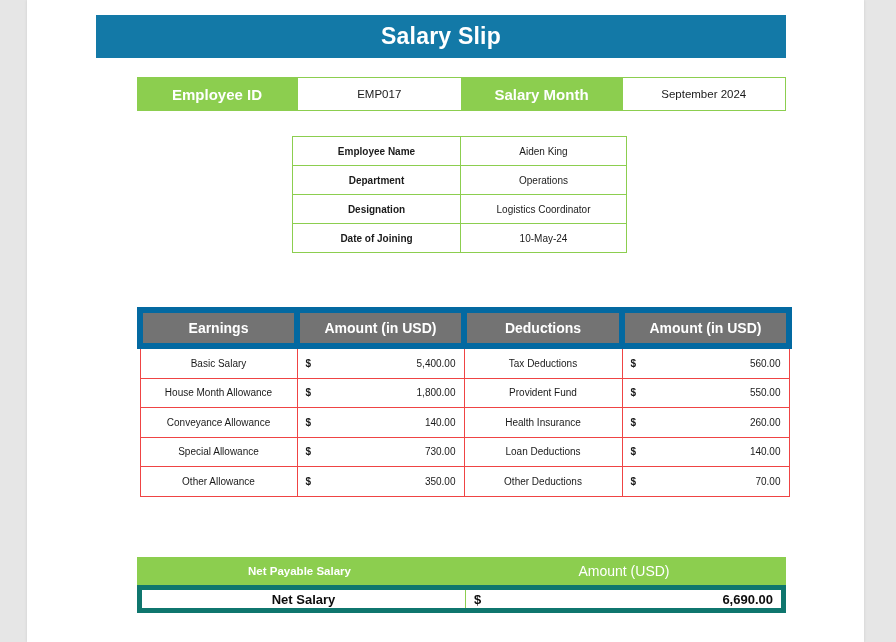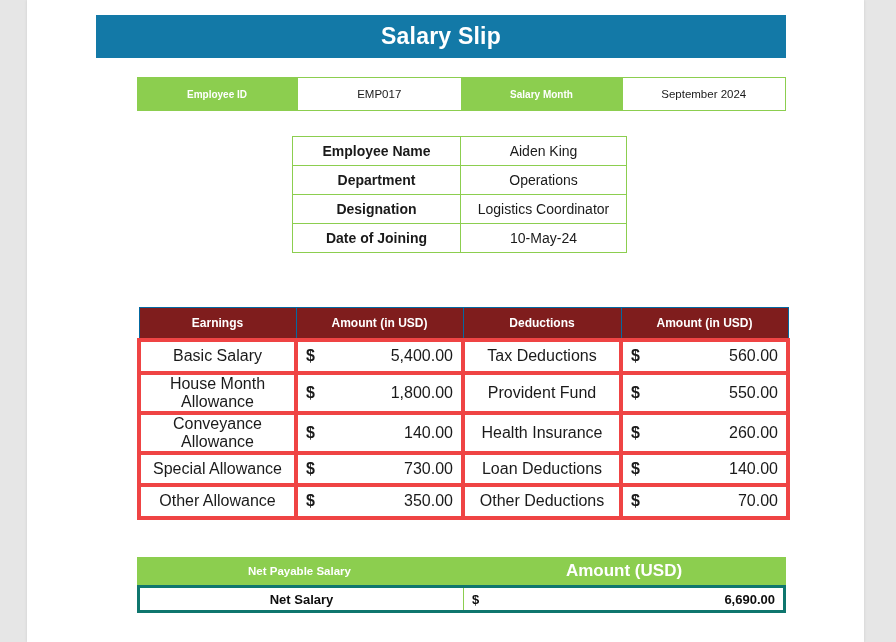--- a/index.html
+++ b/index.html
@@ -46,21 +46,21 @@
     left: 110px;
     top: 77px;
     width: 649px;
     height: 34px;
     display: flex;
   }
   .id-strip .lbl {
     flex: 0 0 160px;
     background: #8cce4f;
     color: #ffffff;
-    font-size: 10px;
+    font-size: 15px;
     font-weight: bold;
     display: flex;
     align-items: center;
     justify-content: center;
   }
   .id-strip .val {
     flex: 0 0 164.5px;
     background: #ffffff;
     border: 1px solid #8cce4f;
     box-sizing: border-box;
@@ -75,52 +75,52 @@
   .emp-table {
     position: absolute;
     left: 265px;
     top: 136px;
     width: 335px;
     border-collapse: collapse;
   }
   .emp-table td {
     border: 1px solid #8cce4f;
     height: 28px;
-    font-size: 14px;
+    font-size: 10px;
     color: #1a1a1a;
     text-align: center;
     padding: 0 6px;
   }
   .emp-table td.k {
     width: 155px;
     font-weight: bold;
   }
 
   
   .ed-table {
     position: absolute;
     left: 110px;
     top: 307px;
     width: 649px;
     border-collapse: collapse;
     table-layout: fixed;
   }
   .ed-table th {
-    background: #7f1d1d;
-    color: #ffffff;
-    font-size: 12px;
+    background: #737373;
+    color: #ffffff;
+    font-size: 14px;
     font-weight: bold;
     height: 28px;
     text-align: center;
-    border: 1px solid #0369a1;
+    border: 6px solid #0369a1;
   }
   .ed-table td {
-    border: 4px solid #ef4444;
+    border: 1px solid #ef4444;
     height: 28.5px;
-    font-size: 16px;
+    font-size: 10px;
     color: #1a1a1a;
     padding: 0 7px;
   }
   .ed-table td.name { text-align: center; }
   .ed-table td.amt  { padding: 0; }
   .amt-inner {
     display: flex;
     align-items: center;
     justify-content: space-between;
     padding: 0 8px;
@@ -157,31 +157,31 @@
     color: #ffffff;
     font-size: 11.5px;
     font-weight: bold;
     display: flex;
     align-items: center;
     justify-content: center;
   }
   .net-head .h2 {
     flex: 1;
     color: #ffffff;
-    font-size: 17px;
-    font-weight: bold;
+    font-size: 14px;
+    font-weight: normal;
     display: flex;
     align-items: center;
     justify-content: center;
   }
   .net-row {
     display: flex;
     height: 28px;
     background: #ffffff;
-    border: 3px solid #0f766e;
+    border: 5px solid #0f766e;
     box-sizing: border-box;
   }
   .net-row .c1 {
     flex: 0 0 323px;
     border-right: 1px solid #8cce4f;
     font-size: 13px;
     font-weight: bold;
     color: #0d0d0d;
     display: flex;
     align-items: center;

